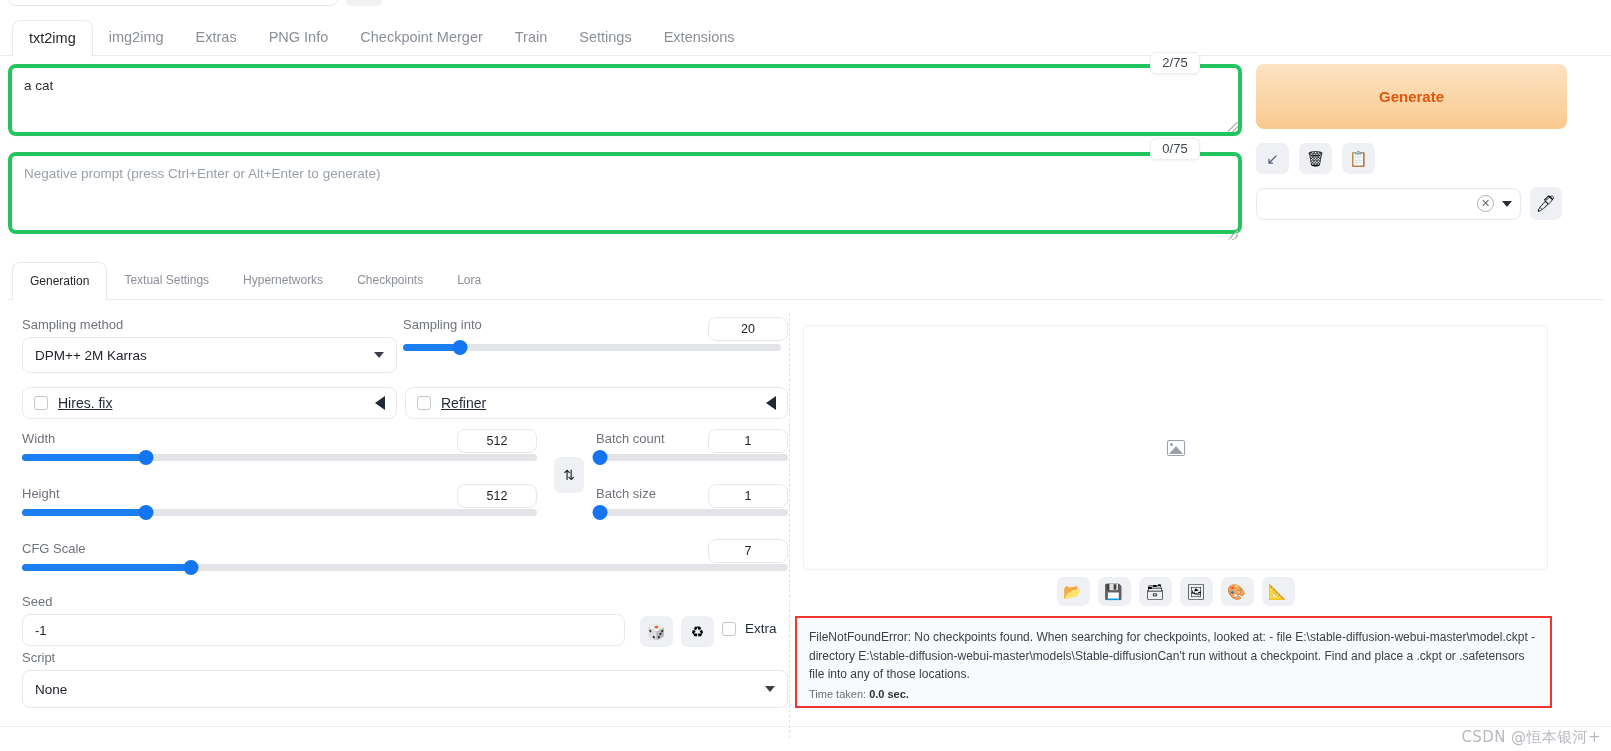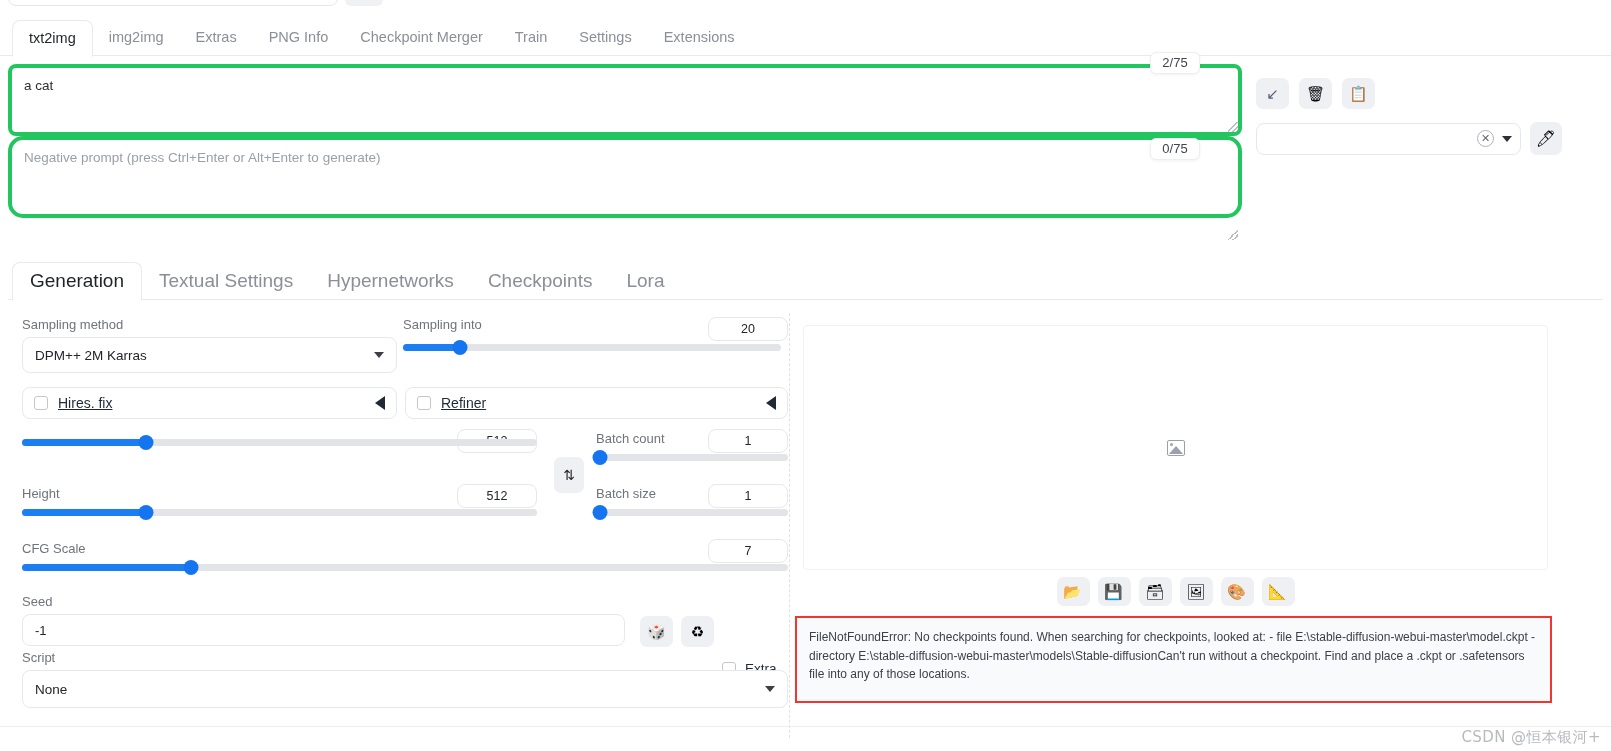--- a/index.html
+++ b/index.html
@@ -40,21 +40,21 @@
   }
 
   
   .prompt-wrap { position: absolute; top: 64px; left: 8px; width: 1234px; }
   .prompt-box {
     position: relative; width: 1234px; height: 72px;
     border: 4px solid #22c55e; border-radius: 8px; background: #fff;
     padding: 10px 12px; font-size: 13.5px; color: #2a2d34;
     box-shadow: 0 1px 1px rgba(0,0,0,0.02);
   }
-  .prompt-box.neg { margin-top: 0; height: 82px; color: #9aa0aa; border-radius: 15px; }
+  .prompt-box.neg { margin-top: 16px; height: 82px; color: #9aa0aa; }
   .resize-grip {
     position:absolute; right:3px; bottom:3px; width:10px; height:10px;
     background:
       linear-gradient(135deg, transparent 0 45%, #b9bcc2 45% 55%, transparent 55% 100%),
       linear-gradient(135deg, transparent 0 70%, #b9bcc2 70% 80%, transparent 80% 100%);
   }
   .token-badge {
     position: absolute; right: 0px; width: 50px; height: 22px;
     background: #fff; border: 1px solid #eceef0; border-radius: 6px;
     font-size: 13px; color: #41454d; text-align: center; line-height: 20px;
@@ -96,21 +96,21 @@
     display: flex; align-items: center; justify-content: center; font-size: 16px; cursor: pointer;
   }
 
   
   .subtabs {
     position: absolute; top: 262px; left: 8px; width: 1595px; height: 38px;
     border-bottom: 1px solid #e9eaec;
   }
   .subtabs-inner { display: flex; align-items: flex-end; height: 38px; padding-left: 4px; }
   .subtab {
-    font-size: 19px; color: #8b8f98; padding: 0 17px; line-height: 37px; height: 38px; cursor: pointer;
+    font-size: 12px; color: #8b8f98; padding: 0 17px; line-height: 37px; height: 38px; cursor: pointer;
   }
   .subtab.active {
     color: #1f2328; background: #fff; border: 1px solid #e9eaec; border-bottom: 1px solid #fff;
     border-radius: 8px 8px 0 0; margin-bottom: -1px; height: 39px; line-height: 36px;
   }
 
   
   .left-panel { position: absolute; top: 313px; left: 8px; width: 780px; height: 425px; }
   .lbl { font-size: 13px; color: #6f737c; margin-bottom: 5px; display:block; }
   .dropdown {
@@ -225,20 +225,21 @@
     <div class="prompt-box" title="Prompt (press Ctrl+Enter or Alt+Enter to generate)">a cat</div>
     <div class="resize-grip" style="position:absolute;top:58px;right:4px;"></div>
     <div class="token-badge" id="tok1">2/75</div>
 
     <div class="prompt-box neg">Negative prompt (press Ctrl+Enter or Alt+Enter to generate)</div>
     <div class="resize-grip" style="position:absolute;top:166px;right:4px;"></div>
     <div class="token-badge" id="tok2">0/75</div>
   </div>
 
   <div class="gen-col">
+    <button class="generate-btn">Generate</button>
     <div class="gen-small-row">
       <button class="gen-icon-btn">
         <span class="arrow-glyph">↙</span>
       </button>
       <button class="gen-icon-btn">
         <span>🗑</span>
       </button>
       <button class="gen-icon-btn">
         <span>📋</span>
       </button>
@@ -292,20 +293,21 @@
       <span class="tri-left"></span>
     </div>
 
     <div class="accbox" style="position:absolute;top:74px;left:397px;width:383px;">
       <span class="chk"></span>
       <span class="acc-label">Refiner</span>
       <span class="tri-left"></span>
     </div>
 
     <div style="position:absolute;top:118px;left:14px;width:515px;">
+      <span class="lbl">Width</span>
       <div class="numbox" style="position:absolute;top:-2px;right:0px;width:80px;">512</div>
       <div class="track" style="margin-top:8px;width:515px;">
         <div class="fill" style="width:24%"></div>
         <div class="knob" style="left:24%"></div>
       </div>
     </div>
 
     <div style="position:absolute;top:173px;left:14px;width:515px;">
       <span class="lbl">Height</span>
       <div class="numbox" style="position:absolute;top:-2px;right:0px;width:80px;">512</div>
@@ -348,21 +350,21 @@
 
     <div style="position:absolute;top:281px;left:14px;width:766px;">
       <span class="lbl">Seed</span>
       <div class="seed-input" style="width:603px;">-1</div>
       <div class="seed-btn" style="position:absolute;top:22px;left:618px;">
         <span>🎲</span>
       </div>
       <div class="seed-btn" style="position:absolute;top:22px;left:659px;">
         <span>♻</span>
       </div>
-      <div style="position:absolute;top:27px;left:700px;display:flex;align-items:center;gap:9px;margin-top:40px;">
+      <div style="position:absolute;top:27px;left:700px;display:flex;align-items:center;gap:9px;">
         <span class="chk" style="margin:0"></span>
         <span style="font-size:13.5px;color:#1f2937;">Extra</span>
       </div>
     </div>
 
     <div style="position:absolute;top:337px;left:14px;width:766px;">
       <span class="lbl">Script</span>
       <div class="dropdown" style="width:766px;height:38px;">
         <span class="dd-val">None</span>
         <span class="dd-caret"></span>
@@ -391,18 +393,22 @@
       <div class="out-btn">
           <span>🎨</span>
         </div>
       <div class="out-btn">
           <span>📐</span>
         </div>
     </div>
 
     <div class="error-box">
       <div class="error-text">FileNotFoundError: No checkpoints found. When searching for checkpoints, looked at: - file E:\stable-diffusion-webui-master\model.ckpt - directory E:\stable-diffusion-webui-master\models\Stable-diffusionCan't run without a checkpoint. Find and place a .ckpt or .safetensors file into any of those locations.</div>
+      <div class="time-taken">
+        <span>Time taken:</span>
+        <b>0.0 sec.</b>
+      </div>
     </div>
   </div>
 
   <div class="bottom-rule"></div>
   <div class="watermark">CSDN @恒本银河+</div>
 </div>
 
 </body></html>

